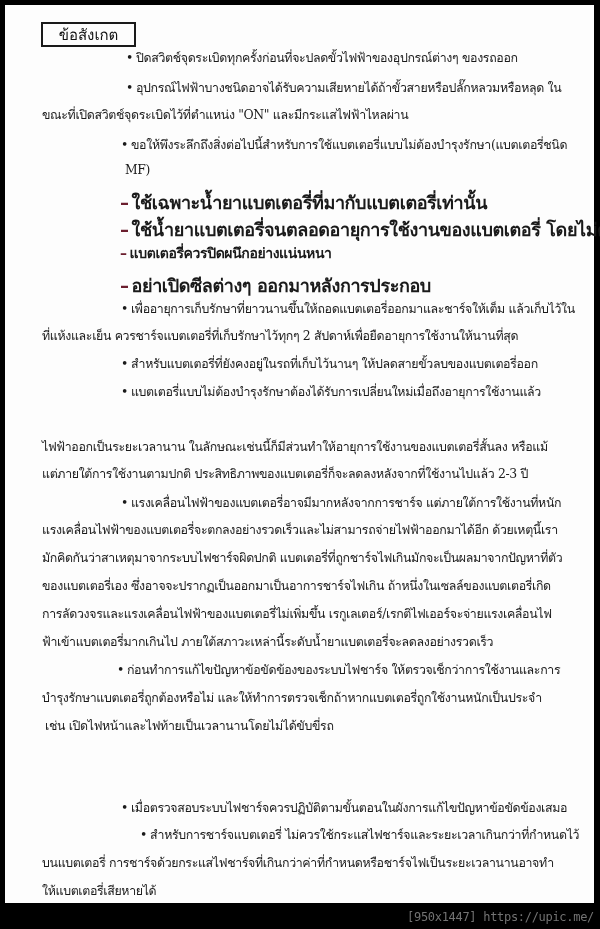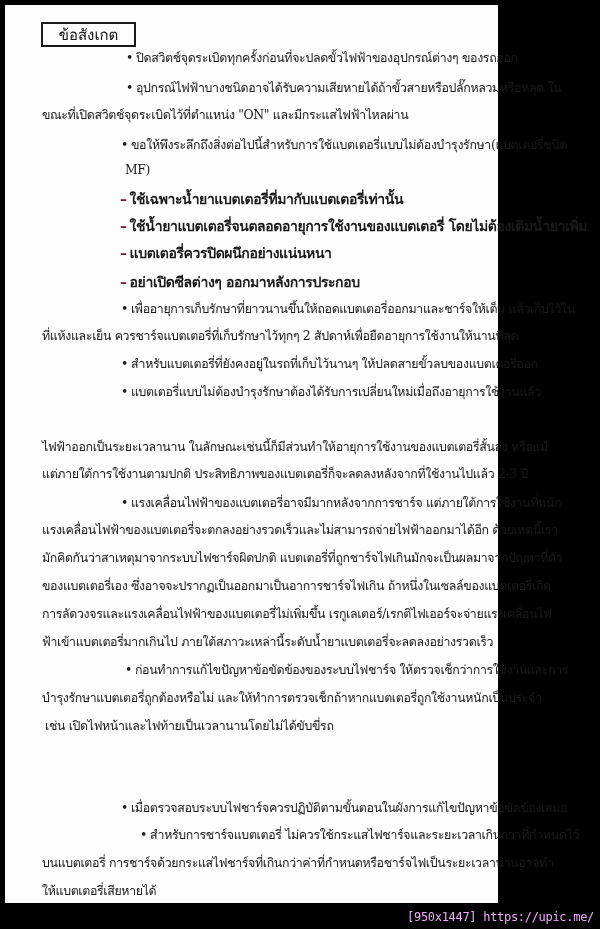--- a/index.html
+++ b/index.html
@@ -11,21 +11,21 @@
     width: 600px;
     height: 929px;
     position: relative;
     overflow: hidden;
     font-family: "DejaVu Serif", "Liberation Serif", serif;
   }
   .page {
     position: absolute;
     left: 5px;
     top: 5px;
-    width: 493px;
+    width: 589px;
     height: 898px;
     background: #fdfdfd;
   }
   .heading-box {
     position: absolute;
     left: 36px;
     top: 17px;
     width: 95px;
     height: 25px;
     border: 2px solid #1a1a1a;
@@ -54,31 +54,31 @@
   .bullet-dot {
     margin-right: 3px;
   }
   .dash {
     color: #6b1e2e;
     margin-right: 3px;
   }
   .bold {
     font-weight: bold;
     font-family: "DejaVu Sans", "Liberation Sans", sans-serif;
-    font-size: 14px;
+    font-size: 18px;
     letter-spacing: -0.4px;
   }
   .big {
     font-size: 14px;
   }
   .watermark {
     position: absolute;
     right: 6px;
     bottom: 5px;
-    color: #f0abfc;
+    color: #737373;
     font-family: "DejaVu Sans Mono", "Liberation Mono", monospace;
     font-size: 12px;
     letter-spacing: -0.3px;
   }
 </style>
 </head>
 <body>
 
 <div class="page">
   <div class="heading-box">
@@ -110,21 +110,21 @@
     <div class="line" style="left:37px; top:432px;">ไฟฟ้าออกเป็นระยะเวลานาน ในลักษณะเช่นนี้ก็มีส่วนทำให้อายุการใช้งานของแบตเตอรี่สั้นลง หรือแม้</div>
     <div class="line" style="left:37px; top:459px;">แต่ภายใต้การใช้งานตามปกติ ประสิทธิภาพของแบตเตอรี่ก็จะลดลงหลังจากที่ใช้งานไปแล้ว 2-3 ปี</div>
 
     <div class="line" style="left:116px; top:488px;"><span class="bullet-dot">•</span><span>แรงเคลื่อนไฟฟ้าของแบตเตอรี่อาจมีมากหลังจากการชาร์จ แต่ภายใต้การใช้งานที่หนัก</span></div>
     <div class="line" style="left:37px; top:515px;">แรงเคลื่อนไฟฟ้าของแบตเตอรี่จะตกลงอย่างรวดเร็วและไม่สามารถจ่ายไฟฟ้าออกมาได้อีก ด้วยเหตุนี้เรา</div>
     <div class="line" style="left:37px; top:543px;text-align:right;">มักคิดกันว่าสาเหตุมาจากระบบไฟชาร์จผิดปกติ แบตเตอรี่ที่ถูกชาร์จไฟเกินมักจะเป็นผลมาจากปัญหาที่ตัว</div>
     <div class="line" style="left:37px; top:571px;">ของแบตเตอรี่เอง ซึ่งอาจจะปรากฏเป็นออกมาเป็นอาการชาร์จไฟเกิน ถ้าหนึ่งในเซลล์ของแบตเตอรี่เกิด</div>
     <div class="line" style="left:37px; top:599px;">การลัดวงจรและแรงเคลื่อนไฟฟ้าของแบตเตอรี่ไม่เพิ่มขึ้น เรกูเลเตอร์/เรกติไฟเออร์จะจ่ายแรงเคลื่อนไฟ</div>
     <div class="line" style="left:37px; top:627px;">ฟ้าเข้าแบตเตอรี่มากเกินไป ภายใต้สภาวะเหล่านี้ระดับน้ำยาแบตเตอรี่จะลดลงอย่างรวดเร็ว</div>
 
-    <div class="line" style="left:120px; top:655px;"><span class="bullet-dot">•</span><span>ก่อนทำการแก้ไขปัญหาข้อขัดข้องของระบบไฟชาร์จ ให้ตรวจเช็กว่าการใช้งานและการ</span></div>
+    <div class="line" style="left:112px; top:655px;"><span class="bullet-dot">•</span><span>ก่อนทำการแก้ไขปัญหาข้อขัดข้องของระบบไฟชาร์จ ให้ตรวจเช็กว่าการใช้งานและการ</span></div>
     <div class="line" style="left:37px; top:683px;">บำรุงรักษาแบตเตอรี่ถูกต้องหรือไม่ และให้ทำการตรวจเช็กถ้าหากแบตเตอรี่ถูกใช้งานหนักเป็นประจำ</div>
     <div class="line" style="left:40px; top:711px;">เช่น เปิดไฟหน้าและไฟท้ายเป็นเวลานานโดยไม่ได้ขับขี่รถ</div>
 
 
     <div class="line" style="left:116px; top:793px;"><span class="bullet-dot">•</span><span>เมื่อตรวจสอบระบบไฟชาร์จควรปฏิบัติตามขั้นตอนในผังการแก้ไขปัญหาข้อขัดข้องเสมอ</span></div>
 
     <div class="line" style="left:116px; top:820px;margin-left:19px;"><span class="bullet-dot">•</span><span>สำหรับการชาร์จแบตเตอรี่ ไม่ควรใช้กระแสไฟชาร์จและระยะเวลาเกินกว่าที่กำหนดไว้</span></div>
     <div class="line" style="left:37px; top:848px;">บนแบตเตอรี่ การชาร์จด้วยกระแสไฟชาร์จที่เกินกว่าค่าที่กำหนดหรือชาร์จไฟเป็นระยะเวลานานอาจทำ</div>
     <div class="line" style="left:37px; top:876px;">ให้แบตเตอรี่เสียหายได้</div>
   </div>

